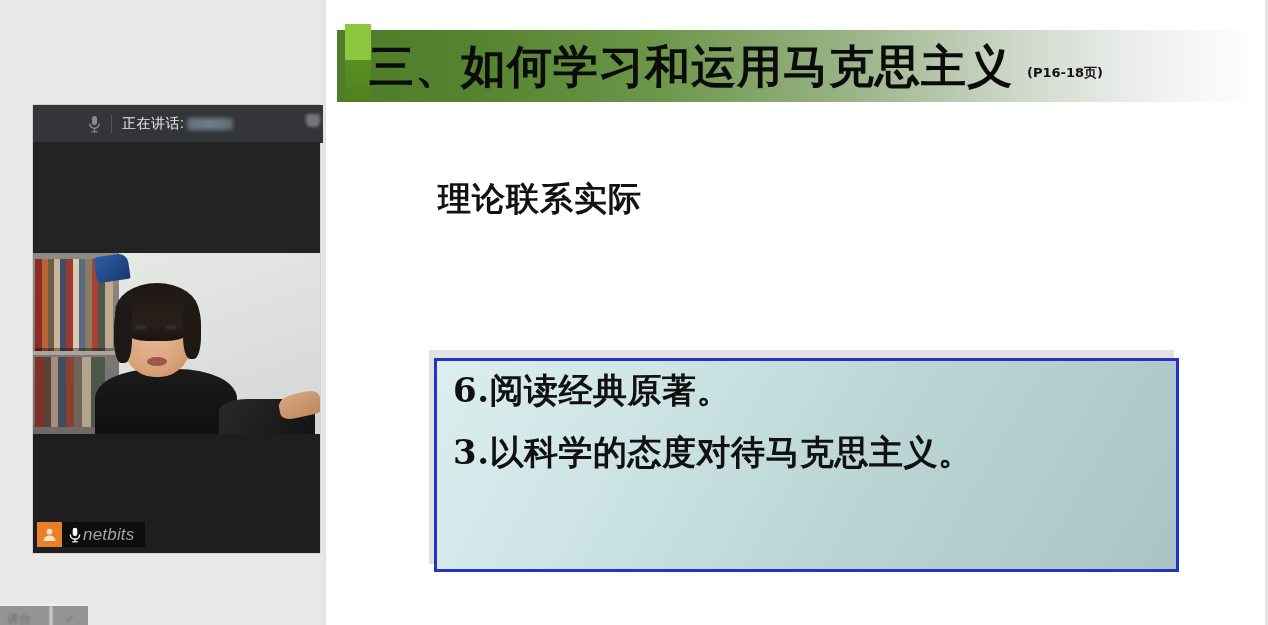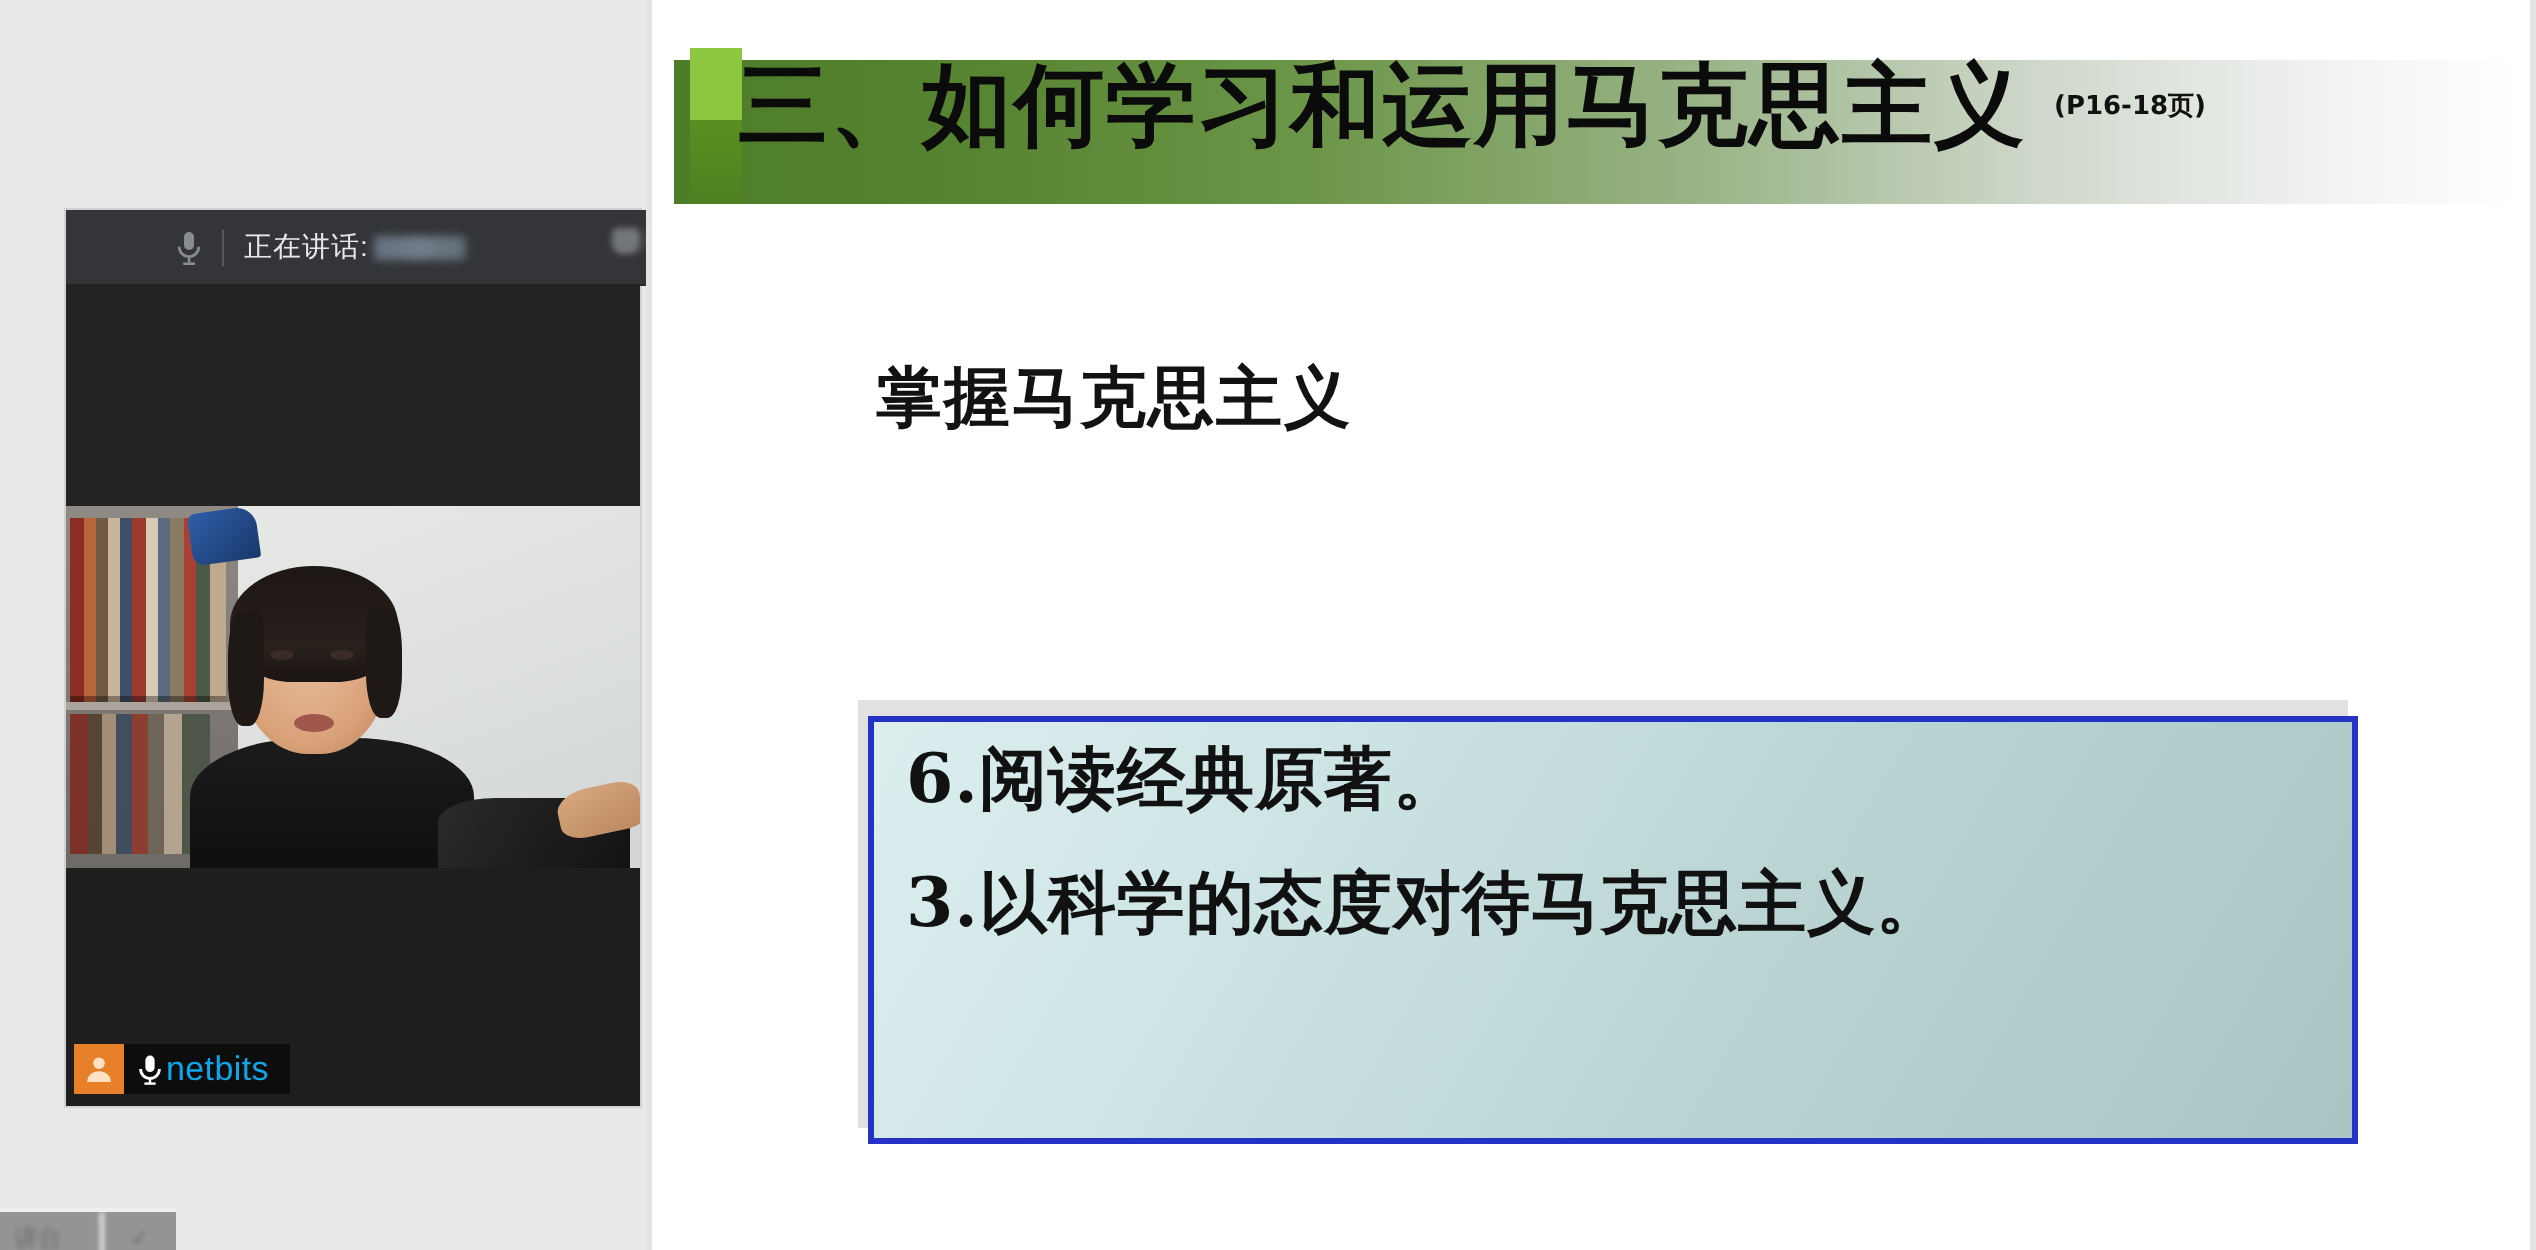--- a/index.html
+++ b/index.html
@@ -252,23 +252,24 @@
     align-items: center;
     justify-content: center;
     flex: 0 0 auto;
   }
   .badge-mic {
     margin: 0 2px 0 7px;
     display: flex;
     align-items: center;
   }
   .badge-name {
-    color: #0ea5e9;
+    color: #a3a3a3;
     font-size: 17px;
     letter-spacing: .2px;
+    font-style: italic;
   }
 
   .bottom-toolbar {
     position: absolute;
     left: -12px;
     top: 604px;
     width: 100px;
     height: 26px;
     background: #8c8c8c;
     border-top: 2px solid #f0f0f0;
@@ -304,20 +305,21 @@
   .title-banner {
     position: absolute;
     left: 11px;
     top: 30px;
     width: 922px;
     height: 72px;
     background: linear-gradient(90deg,
         #4e7d2a 0%, #55822f 14%, #6b9547 34%,
         #9ab487 56%, #cfd8cb 74%, #eef0ee 88%, #ffffff 100%);
     display: flex;
+    align-items: center;
   }
   .banner-accent {
     position: absolute;
     left: 8px;
     top: -6px;
     width: 26px;
     height: 78px;
     background: linear-gradient(180deg,#8dc63f 0%, #8dc63f 46%, #5a8f22 46%, #4e8020 100%);
   }
   .banner-title {
@@ -467,21 +469,21 @@
 
   <div class="slide">
 
     <div class="title-banner">
       <div class="banner-accent"></div>
       <div class="banner-title">三、如何学习和运用马克思主义</div>
       <div class="banner-note">(P16-18页)</div>
     </div>
 
     <div class="subtitle">
-      <span>掌握马克思主义</span>
+      <span>理论联系实际</span>
     </div>
 
     <div class="content-shadow"></div>
 
     <div class="content-box">
       <div class="content-line">6.阅读经典原著。</div>
       <div class="content-line">3.以科学的态度对待马克思主义。</div>
     </div>
 
   </div>

